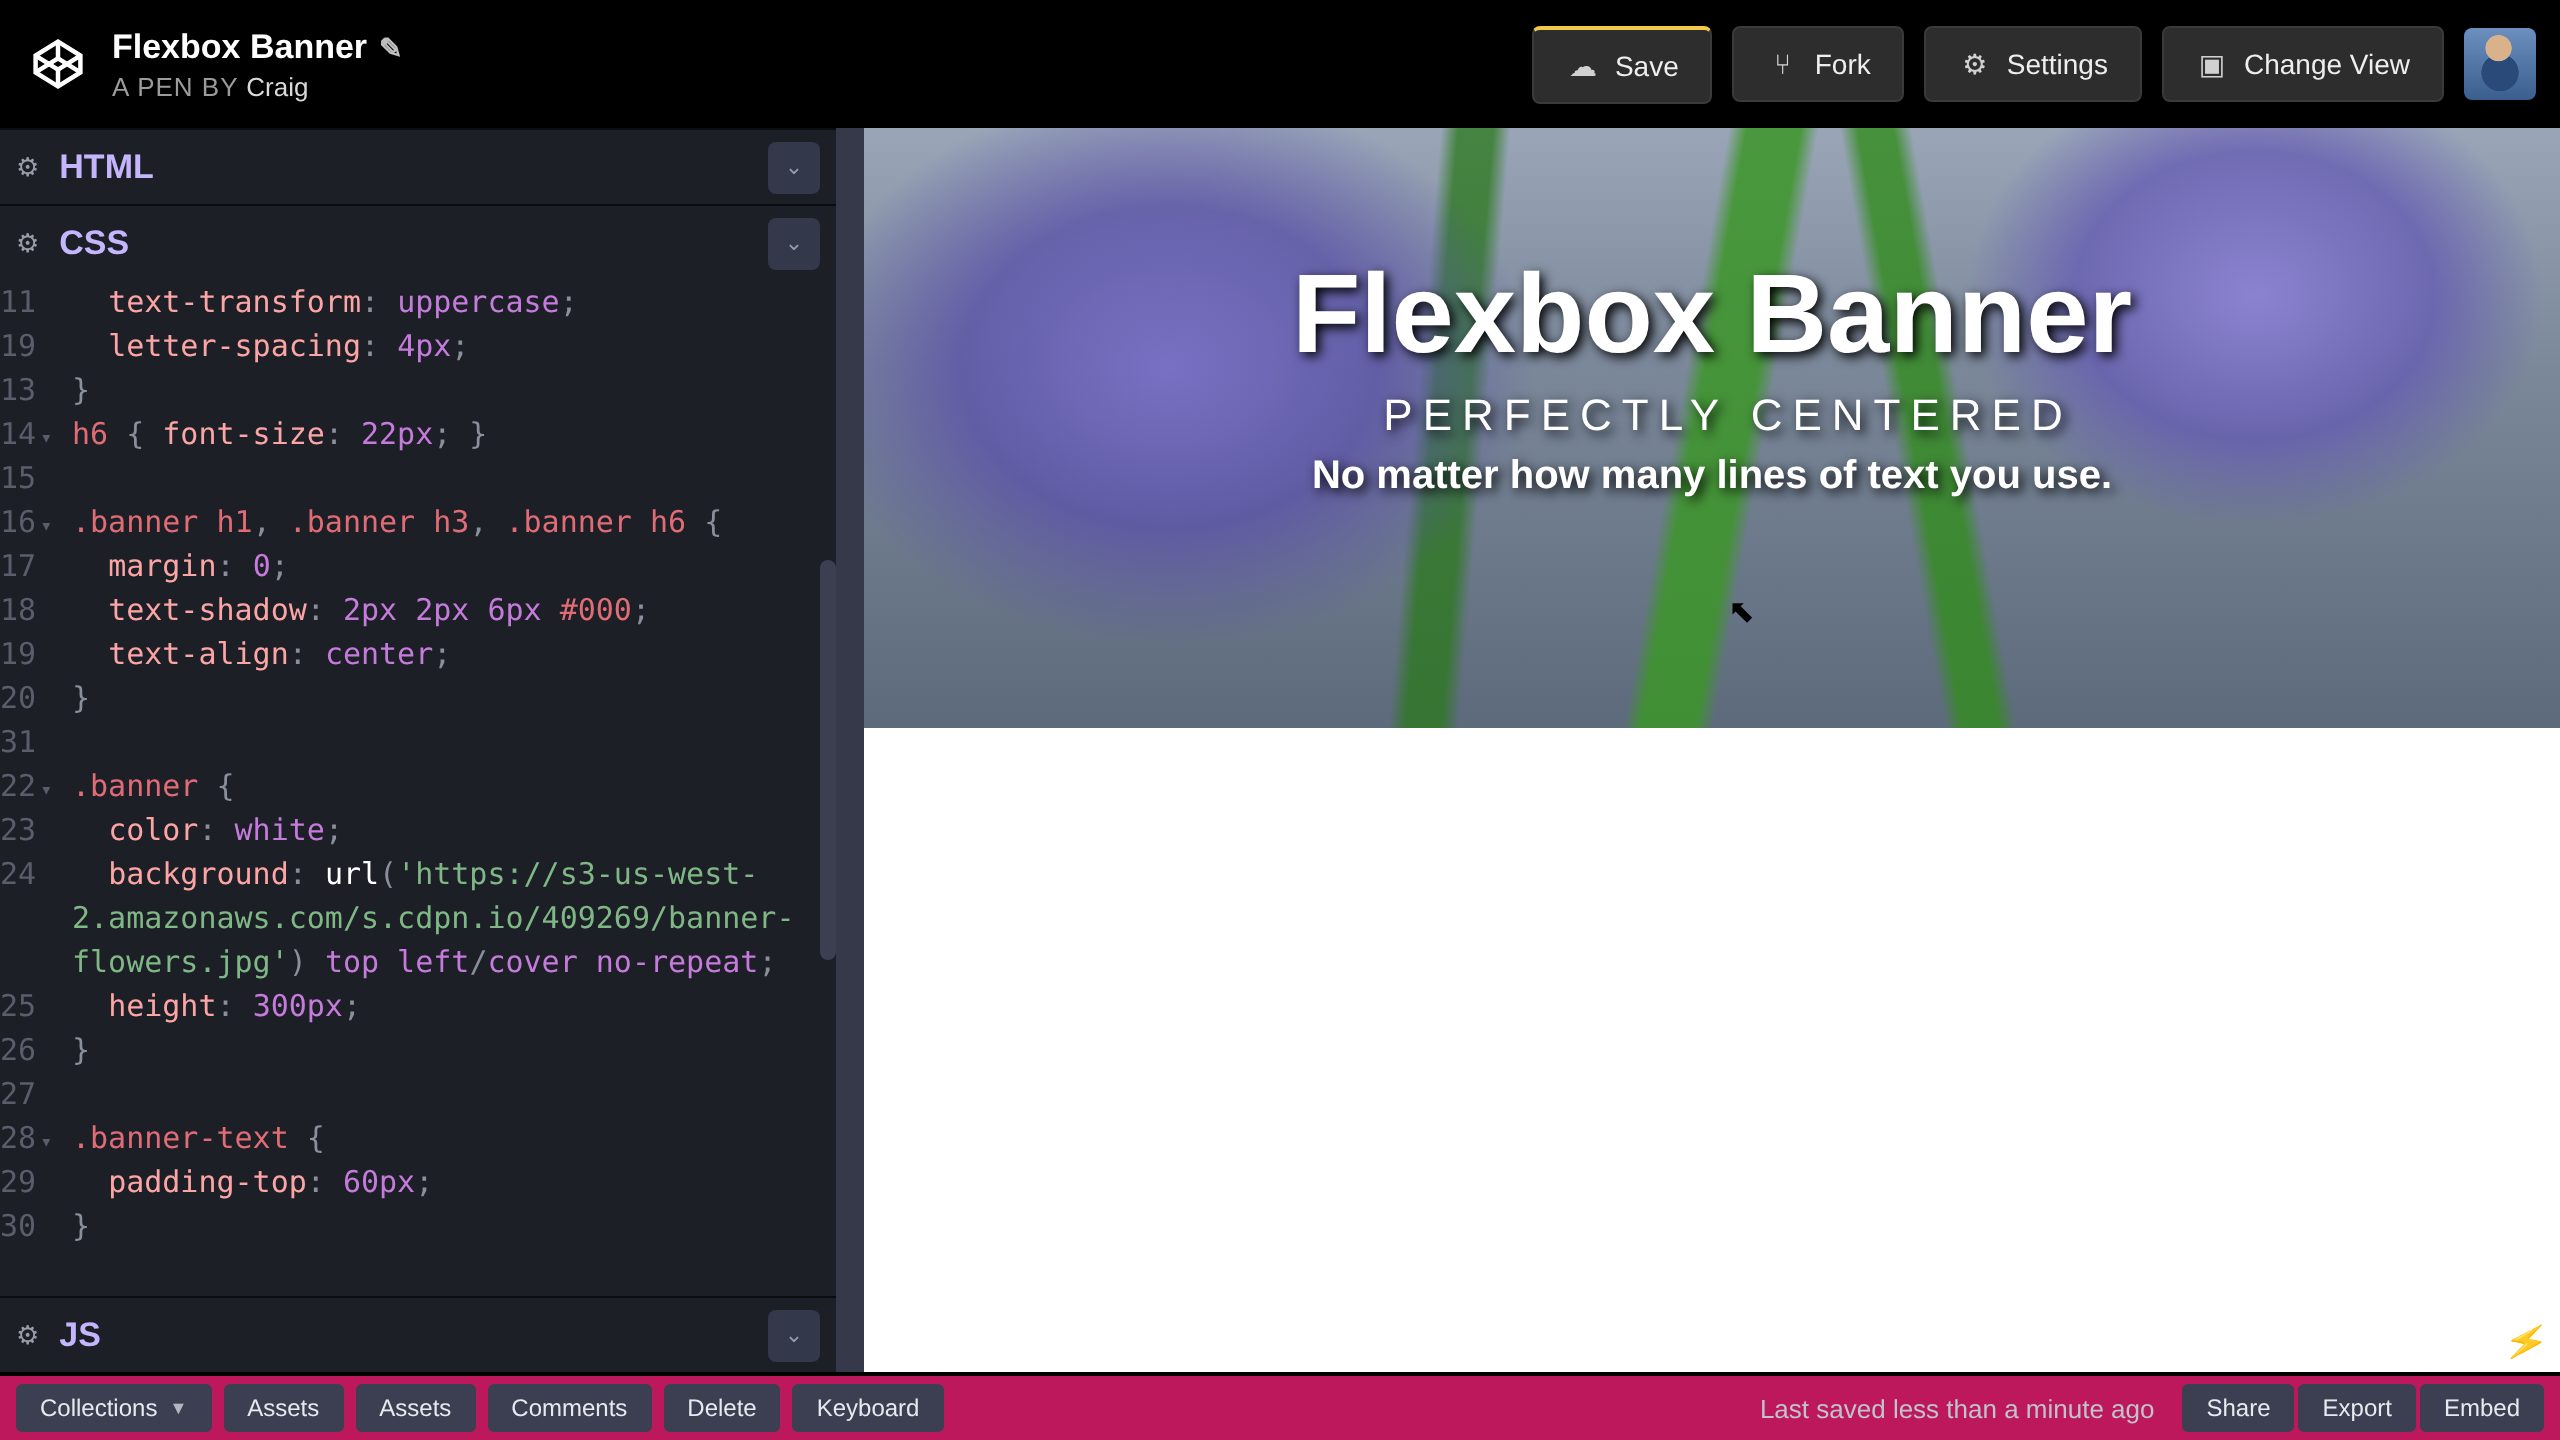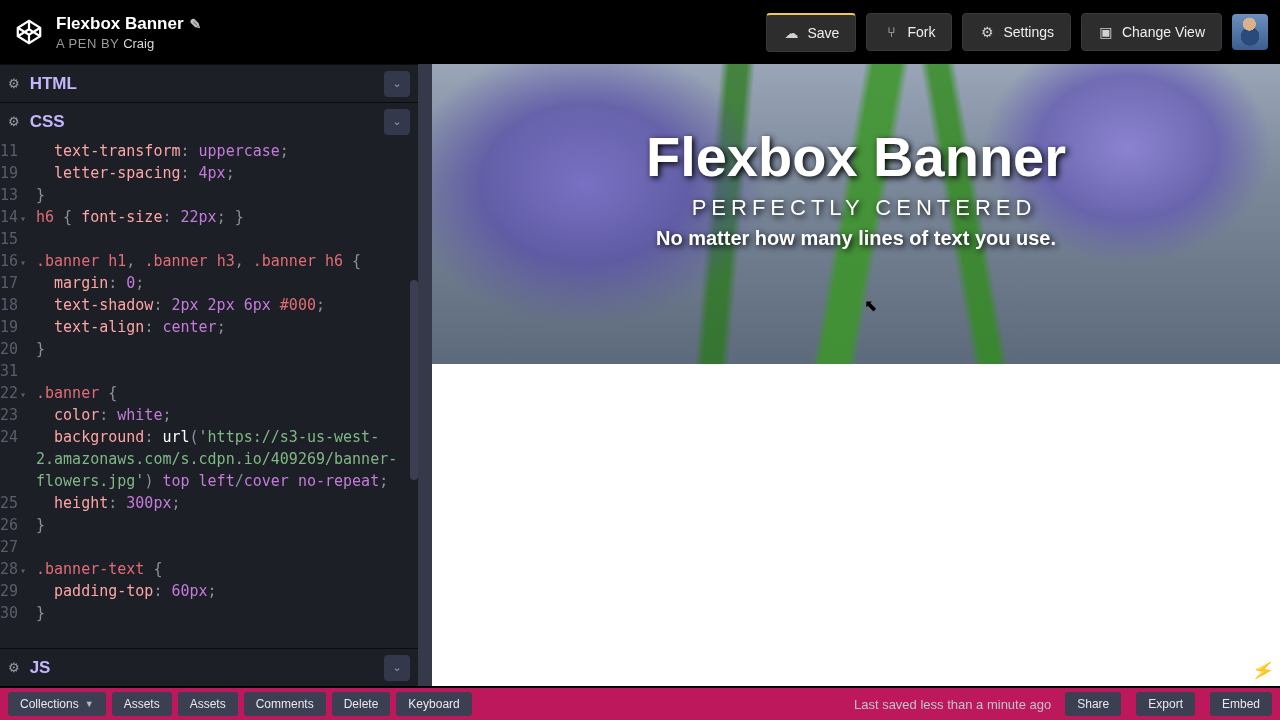--- a/index.html
+++ b/index.html
@@ -174,21 +174,21 @@
   font-size: 12px;
   padding: 5px 12px;
   border-radius: 3px;
   cursor: pointer;
   display: flex;
   align-items: center;
   gap: 6px;
 }
 .pill .tri { font-size: 9px; opacity: .7; }
 .status { margin-left: auto; color: #bfc3cc; font-size: 13px; padding-right: 8px; }
-.bottom-right { display: flex; gap: 15px; align-items: center; }
+.bottom-right { display: flex; gap: 2px; align-items: center; }
 .lightning {
   position: absolute;
   right: 6px; bottom: 38px;
   color: #4b4f60;
   font-size: 18px;
   transform: rotate(12deg);
   pointer-events: none;
 }
 </style>
 </head>

